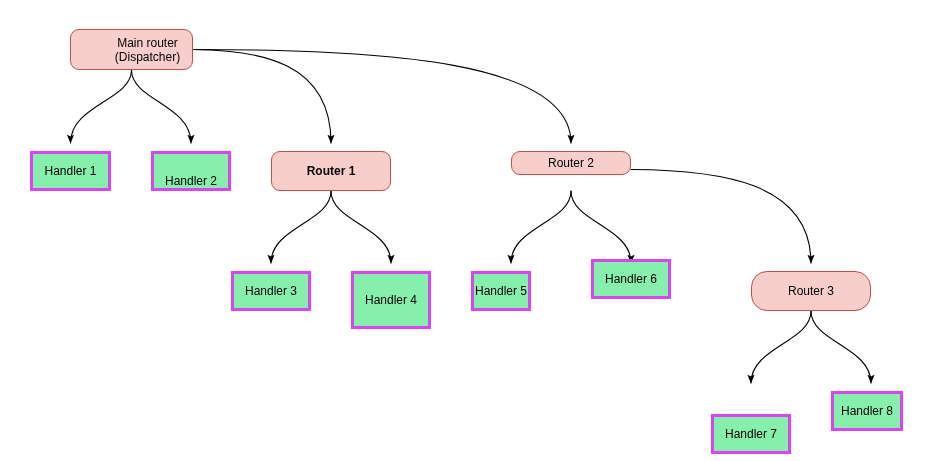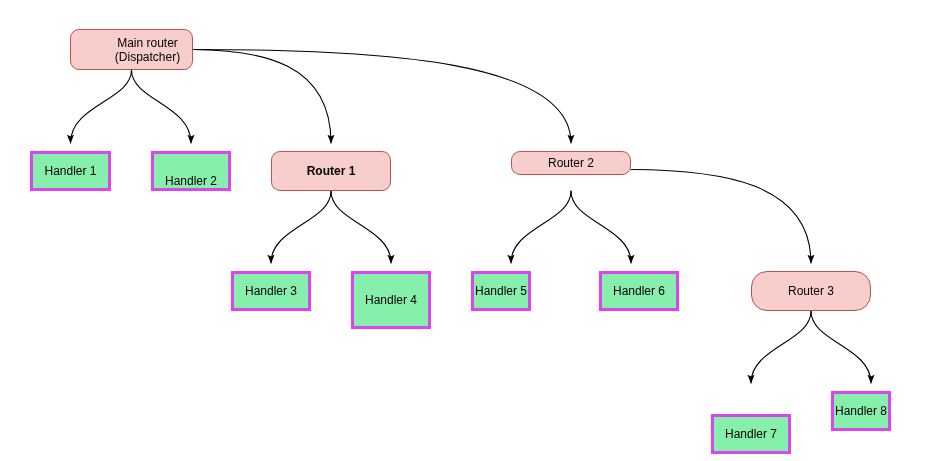--- a/index.html
+++ b/index.html
@@ -109,29 +109,29 @@
   </div>
 
   <div class="node handler" style="left:351px; top:271px; width:80px; height:58px;">
     <span class="node-label">Handler 4</span>
   </div>
 
   <div class="node handler" style="left:471px; top:271px; width:60px; height:40px;">
     <span class="node-label">Handler 5</span>
   </div>
 
-  <div class="node handler" style="left:591px; top:271px; width:80px; height:40px;margin-left:8px;">
+  <div class="node handler" style="left:591px; top:259px; width:80px; height:40px;">
     <span class="node-label">Handler 6</span>
   </div>
 
   <div class="node router" style="left:751px; top:271px; width:120px; height:40px;border-radius:16px;">
     <span class="node-label">Router 3</span>
   </div>
 
   <div class="node handler" style="left:711px; top:414px; width:80px; height:40px;">
     <span class="node-label">Handler 7</span>
   </div>
 
-  <div class="node handler" style="left:831px; top:391px; width:60px; height:40px;">
+  <div class="node handler" style="left:831px; top:391px; width:72px; height:40px;">
     <span class="node-label">Handler 8</span>
   </div>
 
 </div>
 
 </body></html>

